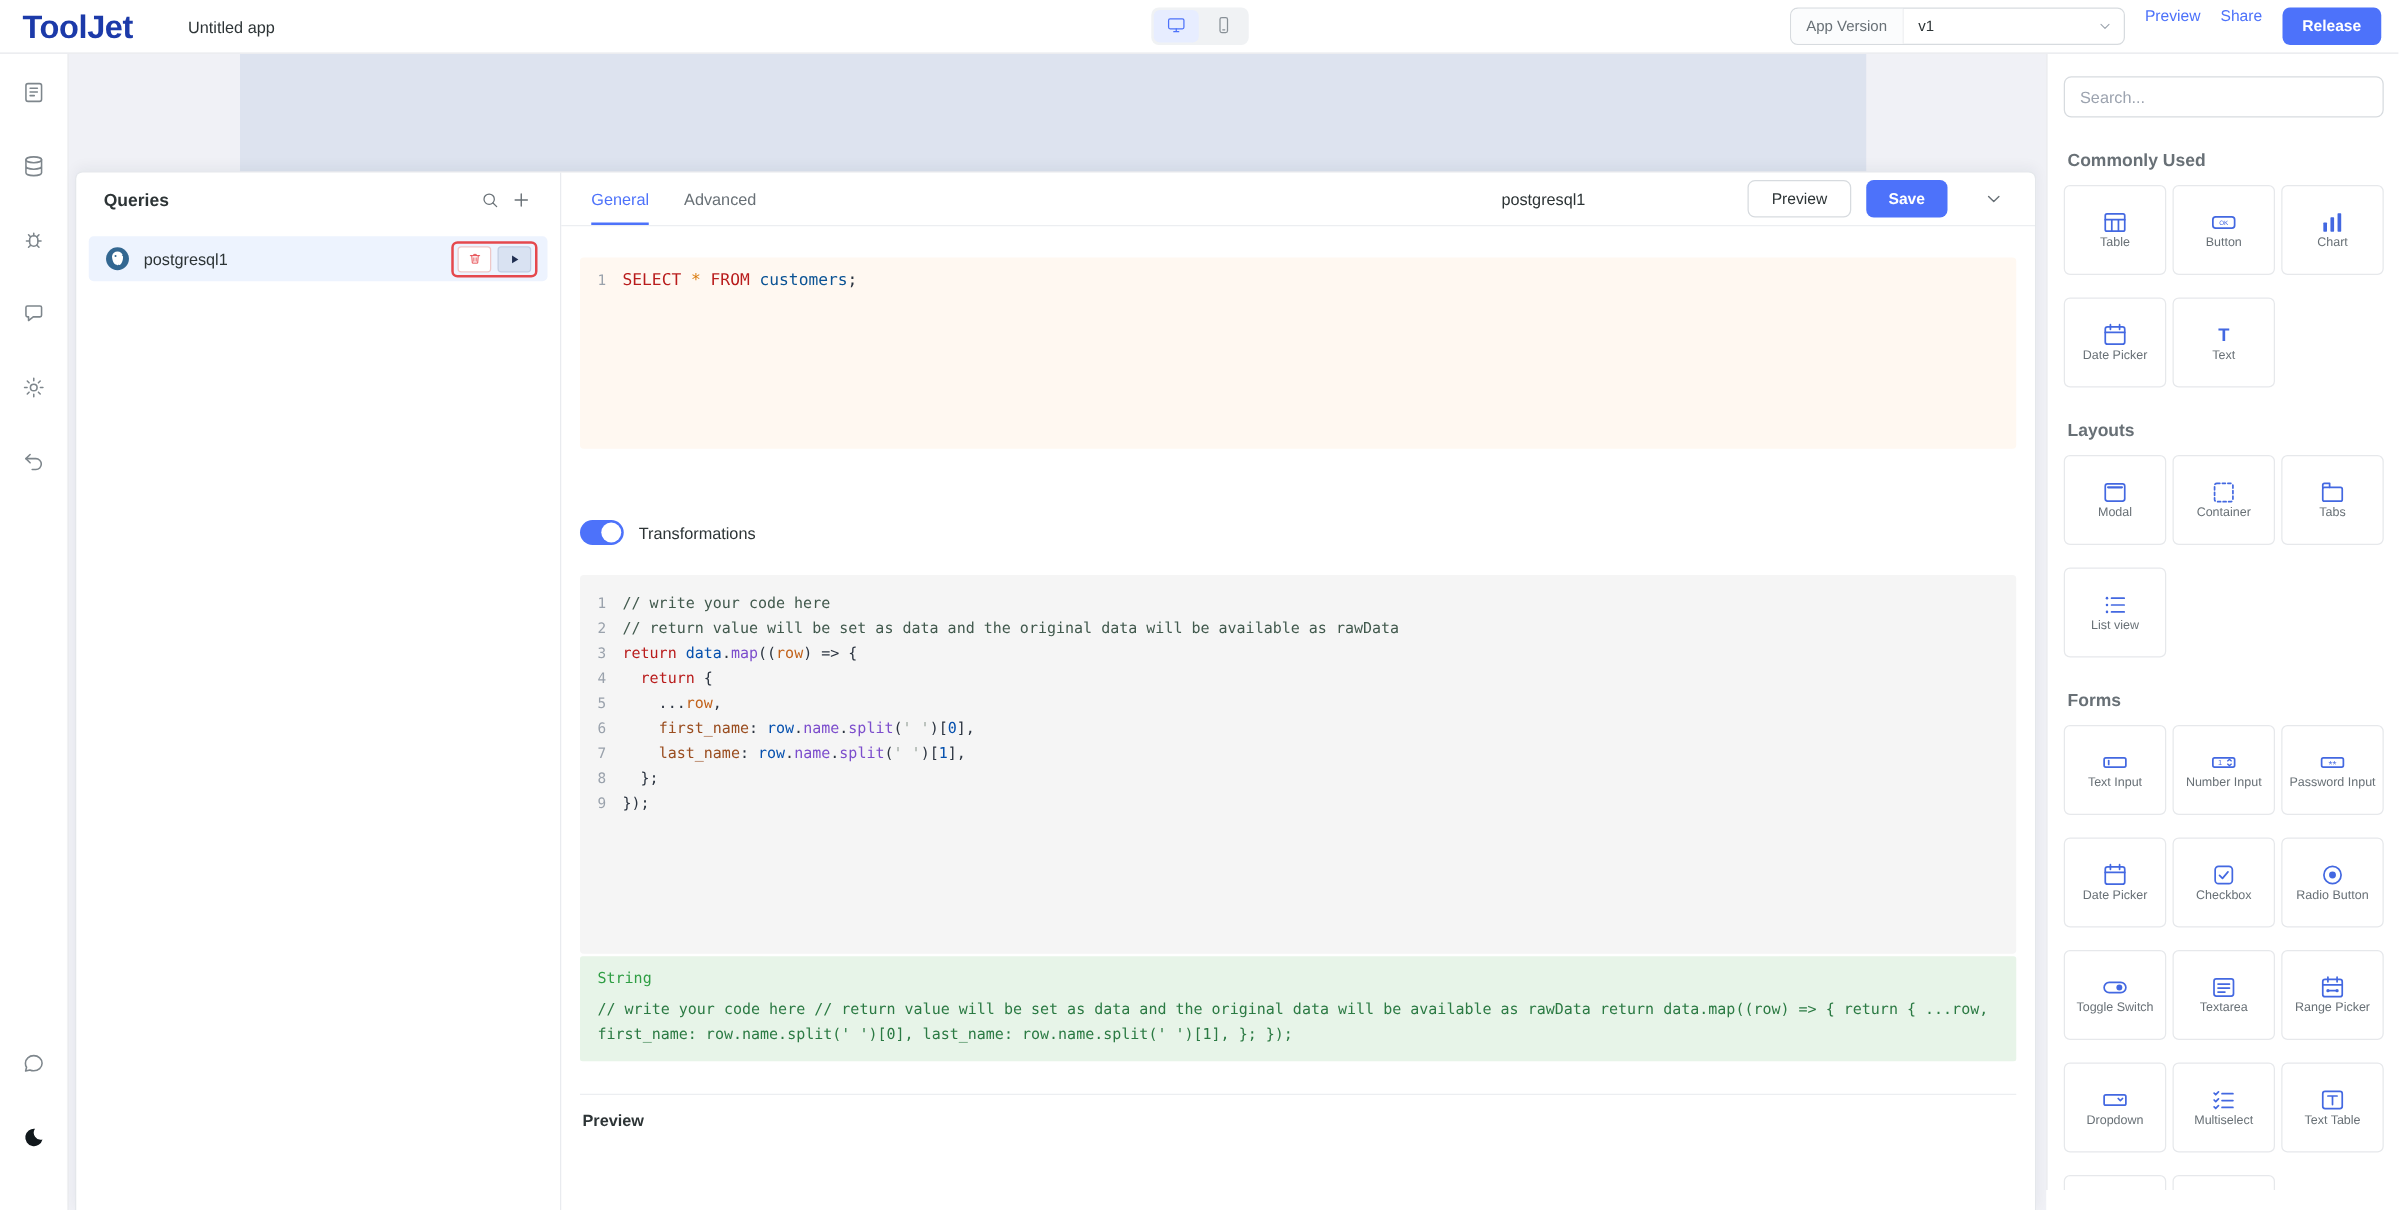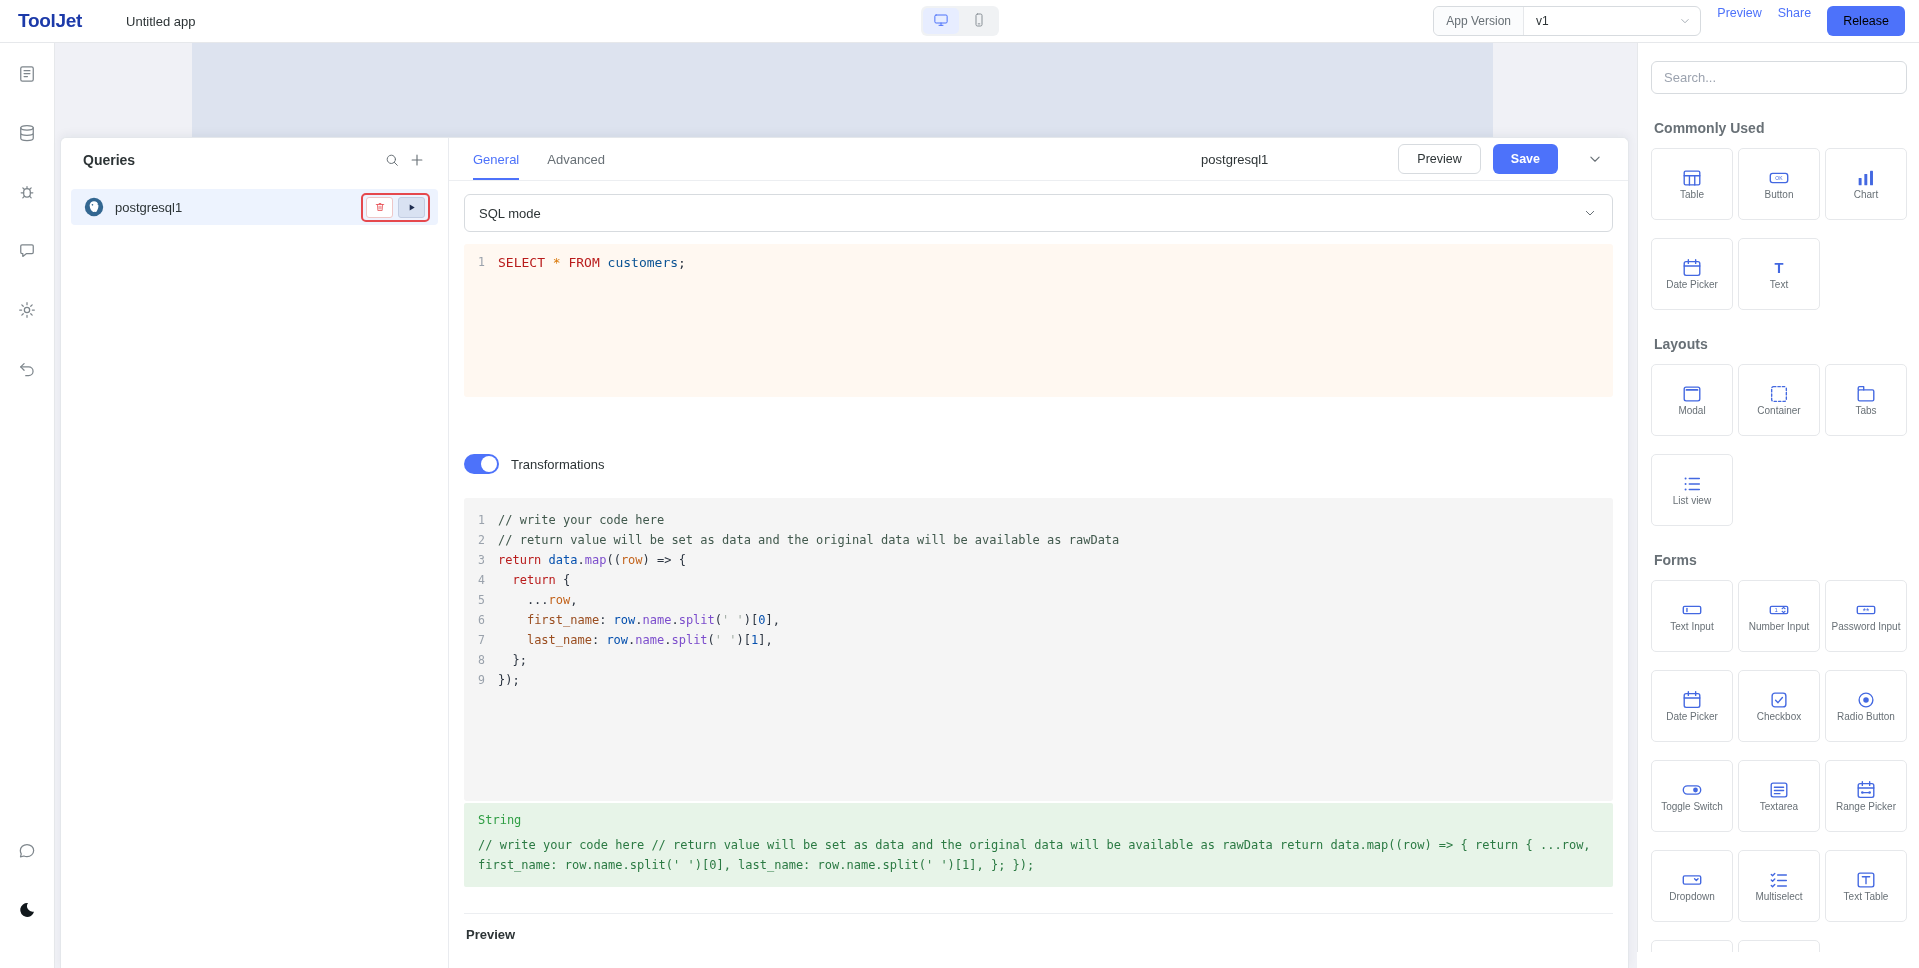--- a/index.html
+++ b/index.html
@@ -1,32 +1,32 @@
 <!DOCTYPE html>
 <html><head>
 <meta charset="utf-8">
 <style>
   *{box-sizing:border-box;margin:0;padding:0}
   body{margin:0;font-family:"Liberation Sans",sans-serif;background:#fff}
   .app{position:relative;width:1919px;height:968px;background:#fff;overflow:hidden}
 
   
   .topbar{position:absolute;top:0;left:0;right:0;height:43px;background:#fff;border-bottom:1px solid #e6e8eb;display:flex;align-items:center;z-index:30}
-  .logo{margin-left:18px;font-size:19px;font-weight:800;letter-spacing:-0.3px;color:#1c3aa9}
+  .logo{margin-left:18px;font-size:26px;font-weight:800;letter-spacing:-0.3px;color:#1c3aa9}
   .app-title{margin-left:44px;font-size:13px;color:#2d3436}
   .seg{position:absolute;left:50%;transform:translateX(-50%);display:flex;gap:2px;background:#f0f2f4;border-radius:6px;padding:2px}
   .seg-btn{width:36px;height:26px;border:none;background:transparent;border-radius:5px;display:flex;align-items:center;justify-content:center;color:#889096;cursor:pointer}
   .seg-btn.active{background:#e7edff;color:#4d72fa}
   .topbar-right{margin-left:auto;display:flex;align-items:flex-start;gap:16px;padding-right:14px}
   .version-group{display:flex;align-items:center;width:268px;height:30px;border:1px solid #d7dbdf;border-radius:6px;cursor:pointer}
   .version-label{font-size:12px;color:#687076;padding:0 12px;border-right:1px solid #e6e8eb;height:100%;display:flex;align-items:center;background:#fbfcfd;border-radius:6px 0 0 6px}
   .version-value{font-size:12px;color:#2d3436;padding:0 12px}
   .version-group .chev{margin-left:auto;margin-right:8px;color:#9aa2ac;display:flex}
   .top-link{font-size:12.5px;color:#4d72fa;cursor:pointer}
-  .release-btn{background:#4d72fa;color:#000000;font-size:12.5px;font-weight:400;border:none;border-radius:6px;height:30px;padding:0 16px;cursor:pointer}
+  .release-btn{background:#4d72fa;color:#ffffff;font-size:12.5px;font-weight:700;border:none;border-radius:6px;height:30px;padding:0 16px;cursor:pointer}
 
   
   .rail{position:absolute;top:43px;left:0;width:55px;bottom:0;background:#fff;border-right:1px solid #e6e8eb;display:flex;flex-direction:column;align-items:center;padding-top:17px;z-index:20}
   .rail-group{display:flex;flex-direction:column;align-items:center}
   .rail-bottom{margin-top:auto;padding-bottom:44px}
   .rail-btn{width:28px;height:28px;margin-bottom:31px;display:flex;align-items:center;justify-content:center;color:#7e868c;cursor:pointer;border-radius:6px}
   .rail-btn:last-child{margin-bottom:0}
   .rail-btn.moon{color:#11181c}
   .rail-btn svg{width:20px;height:20px}
 
@@ -261,28 +261,20 @@
         <button class="btn-outline">Preview</button>
         <button class="btn-primary">Save</button>
         <span class="ic18 gray collapse">
             <svg viewBox="0 0 24 24" fill="none" stroke="currentColor" stroke-width="1.5" stroke-linecap="round" stroke-linejoin="round">
               <path d="M6.5 9.5l5.5 5.5 5.5-5.5"></path>
             </svg>
           </span>
       </div>
 
       <div class="editor-body">
-        <div class="mode-select">
-          <span>SQL mode</span>
-          <span class="ic16 gray mla">
-              <svg viewBox="0 0 24 24" fill="none" stroke="currentColor" stroke-width="1.5" stroke-linecap="round" stroke-linejoin="round">
-                <path d="M6.5 9.5l5.5 5.5 5.5-5.5"></path>
-              </svg>
-            </span>
-        </div>
 
         <div class="code sql-editor">
             <div class="code-line">
               <span class="gutter">1</span>
               <span class="code-text"><span class="tk-kw">SELECT</span><span class="tk-pl"> </span><span class="tk-op">*</span><span class="tk-pl"> </span><span class="tk-kw">FROM</span><span class="tk-pl"> </span><span class="tk-id">customers</span><span class="tk-pl">;</span></span>
             </div>
           </div>
 
         <div class="toggle-row">
           <div class="toggle on">

